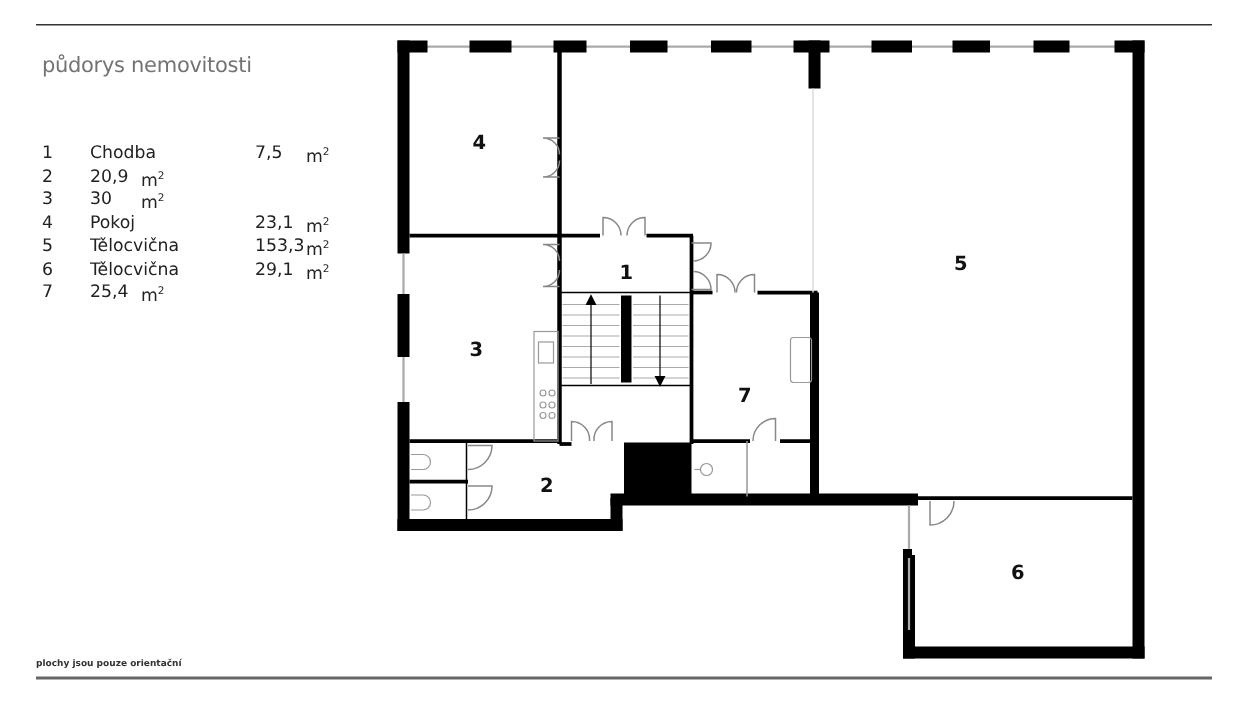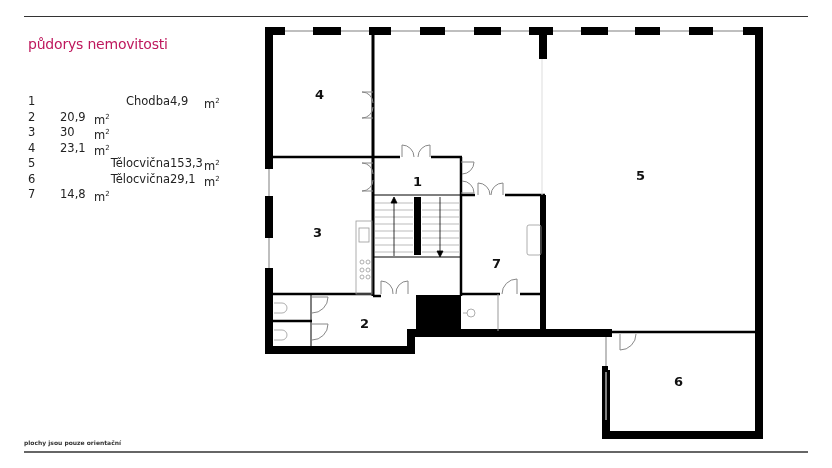--- a/index.html
+++ b/index.html
@@ -1,73 +1,74 @@
 <!DOCTYPE html>
 <html><head>
 <meta charset="utf-8">
 <style>
   html, body { margin: 0; padding: 0; background: #ffffff; }
   body { width: 832px; height: 468px; position: relative; overflow: hidden; font-family: "DejaVu Sans", sans-serif; color: #1a1a1a; }
   .rule-top { position: absolute; left: 24px; top: 16px; width: 784px; height: 1px; background: #333; }
   .rule-bottom { position: absolute; left: 24px; top: 451px; width: 784px; height: 2px; background: #666; }
-  .title { position: absolute; left: 28px; top: 36px; font-size: 14px; font-weight: normal; color: #be185d; letter-spacing: -0.2px; }
+  .title { position: absolute; left: 28px; top: 36px; font-size: 14px; font-weight: normal; color: #737373; letter-spacing: -0.2px; }
   .legend { position: absolute; left: 28px; top: 94px; font-size: 11.5px; color: #222; }
   .legend-row { display: flex; height: 15.5px; line-height: 15.5px; }
   .legend-num { width: 32px; }
-  .legend-name { width: 110px; text-align: right; }
+  .legend-name { width: 110px; }
   .legend-area { width: 34px; }
   .legend-unit sup { font-size: 7px; }
   .footnote { position: absolute; left: 24px; top: 439px; font-size: 6px; color: #333; font-weight: bold; }
   svg.plan { position: absolute; left: 0; top: 0; }
   .room-label { font-family: "DejaVu Sans", sans-serif; font-weight: bold; font-size: 13px; fill: #111; }
 </style>
 </head>
 <body>
 
 <div class="rule-top"></div>
 
 <div class="title">půdorys nemovitosti</div>
 
 <div class="legend">
   <div class="legend-row">
     <span class="legend-num">1</span>
     <span class="legend-name">Chodba</span>
-    <span class="legend-area">4,9</span>
+    <span class="legend-area">7,5</span>
     <span class="legend-unit"><span>m</span><sup>2</sup></span>
   </div>
   <div class="legend-row">
     <span class="legend-num">2</span>
     <span class="legend-area">20,9</span>
     <span class="legend-unit"><span>m</span><sup>2</sup></span>
   </div>
   <div class="legend-row">
     <span class="legend-num">3</span>
     <span class="legend-area">30</span>
     <span class="legend-unit"><span>m</span><sup>2</sup></span>
   </div>
   <div class="legend-row">
     <span class="legend-num">4</span>
+    <span class="legend-name">Pokoj</span>
     <span class="legend-area">23,1</span>
     <span class="legend-unit"><span>m</span><sup>2</sup></span>
   </div>
   <div class="legend-row">
     <span class="legend-num">5</span>
     <span class="legend-name">Tělocvična</span>
     <span class="legend-area">153,3</span>
     <span class="legend-unit"><span>m</span><sup>2</sup></span>
   </div>
   <div class="legend-row">
     <span class="legend-num">6</span>
     <span class="legend-name">Tělocvična</span>
     <span class="legend-area">29,1</span>
     <span class="legend-unit"><span>m</span><sup>2</sup></span>
   </div>
   <div class="legend-row">
     <span class="legend-num">7</span>
-    <span class="legend-area">14,8</span>
+    <span class="legend-area">25,4</span>
     <span class="legend-unit"><span>m</span><sup>2</sup></span>
   </div>
 </div>
 
 <svg class="plan" width="832" height="468" viewBox="0 0 832 468">
 
   <g>
     <line x1="265" y1="31" x2="762" y2="31" stroke="#aaaaaa" stroke-width="1.5"></line>
     <rect x="265" y="27" width="20" height="8" fill="#000"></rect>
     <rect x="313" y="27" width="28" height="8" fill="#000"></rect>

